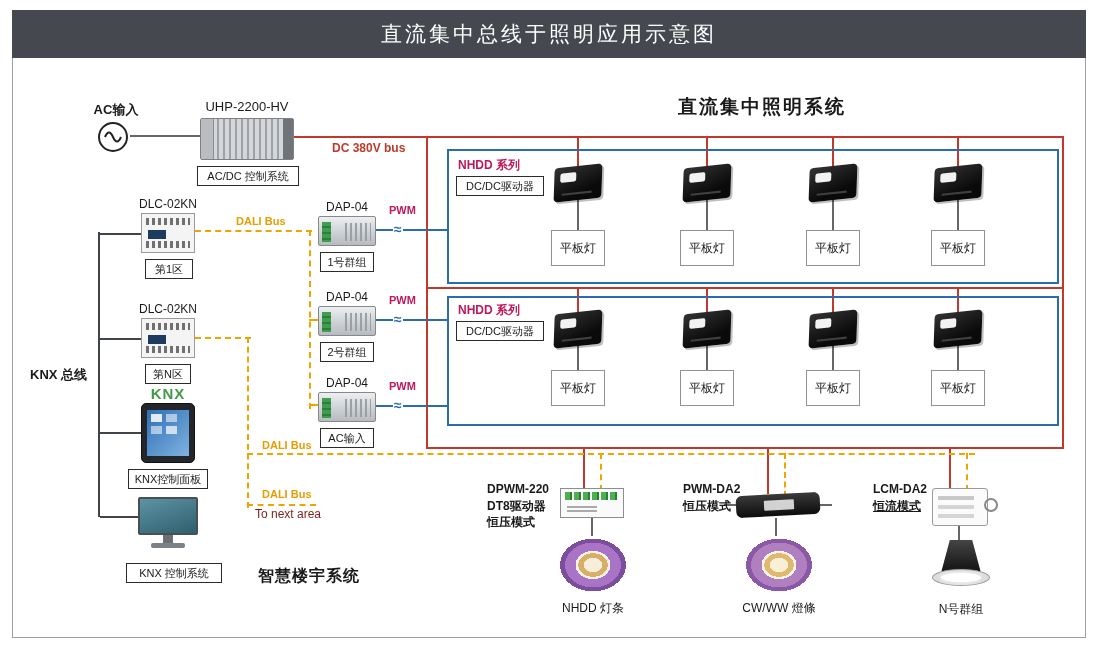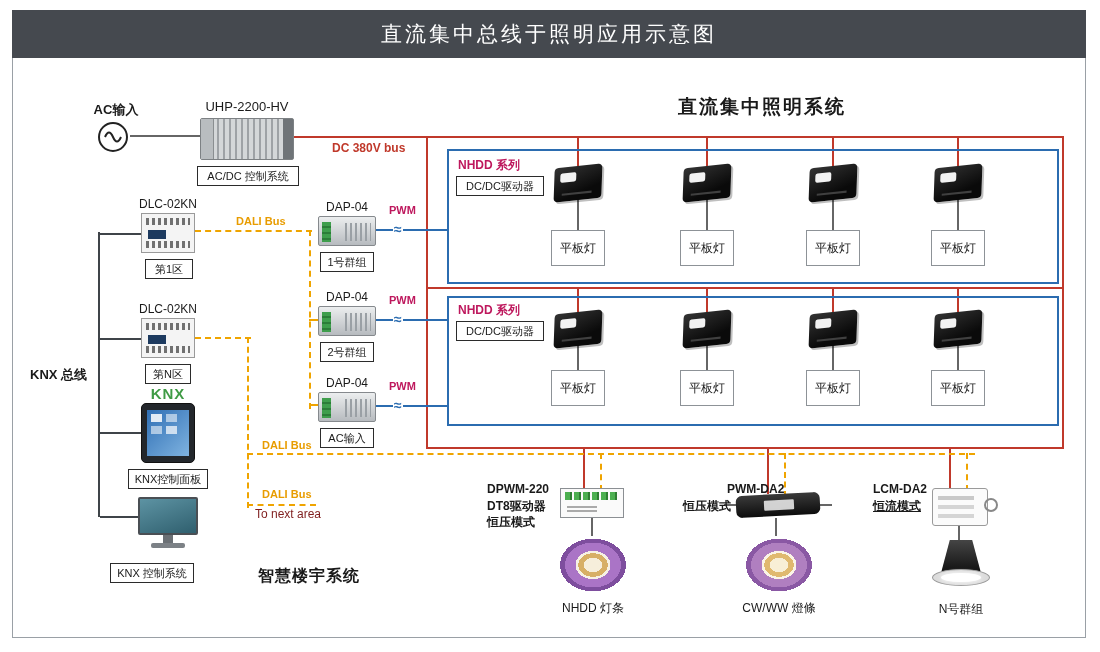--- a/index.html
+++ b/index.html
@@ -213,21 +213,21 @@
 <div class="abs txt b center" style="left:141px;top:385px;width:54px;font-size:15px;letter-spacing:1px;color:#3f9b45;">KNX</div>
 <div class="abs tablet" style="left:141px;top:403px;">
   <div class="abs tablet-screen">
       <div class="abs tile"></div>
     </div>
 </div>
 <div class="abs labelbox" style="left:128px;top:469px;width:80px;">KNX控制面板</div>
 <div class="abs monitor" style="left:138px;top:497px;"></div>
 <div class="abs monitor-stand" style="position:absolute;left:163px;top:535px;"></div>
 <div class="abs monitor-base" style="position:absolute;left:151px;top:543px;"></div>
-<div class="abs labelbox" style="left:110px;top:563px;width:84px;">KNX 控制系统</div>
+<div class="abs labelbox" style="left:126px;top:563px;width:96px;">KNX 控制系统</div>
 
 <div class="abs txt b dali-t" style="left:236px;top:215px;font-size:11px;">DALI Bus</div>
 <div class="abs txt center" style="left:318px;top:200px;width:58px;">DAP-04</div>
 <div class="abs dap" style="left:318px;top:216px;">
     <div class="abs dap-term"></div>
     <div class="abs dap-fins"></div>
   </div>
 <div class="abs labelbox" style="left:320px;top:252px;width:54px;">1号群组</div>
 <div class="abs txt center" style="left:318px;top:290px;width:58px;">DAP-04</div>
 <div class="abs dap" style="left:318px;top:306px;">
@@ -257,21 +257,21 @@
 <div class="abs txt sb" style="left:487px;top:482px;">DPWM-220</div>
 <div class="abs txt sb" style="left:487px;top:498px;">DT8驱动器</div>
 <div class="abs txt sb" style="left:487px;top:514px;">恒压模式</div>
 <div class="abs dpwm" style="left:560px;top:488px;">
     <div class="abs dpwm-term"></div>
     <div class="abs dpwm-txt"></div>
   </div>
 <div class="abs coil" style="left:556px;top:536px;"></div>
 <div class="abs txt center" style="left:556px;top:600px;width:74px;">NHDD 灯条</div>
 
-<div class="abs txt sb" style="left:683px;top:482px;margin-left:44px;">PWM-DA2</div>
+<div class="abs txt sb" style="left:683px;top:482px;">PWM-DA2</div>
 <div class="abs txt sb" style="left:683px;top:498px;">恒压模式</div>
 <div class="abs pwmda" style="left:736px;top:494px;">
     <div class="abs pwmda-label"></div>
   </div>
 <div class="abs coil coil-warm" style="left:742px;top:536px;"></div>
 <div class="abs txt center" style="left:740px;top:600px;width:78px;">CW/WW 燈條</div>
 
 <div class="abs txt sb" style="left:873px;top:482px;">LCM-DA2</div>
 <div class="abs txt sb" style="left:873px;top:498px;text-decoration:underline;">恒流模式</div>
 <div class="abs lcm" style="left:932px;top:488px;">

